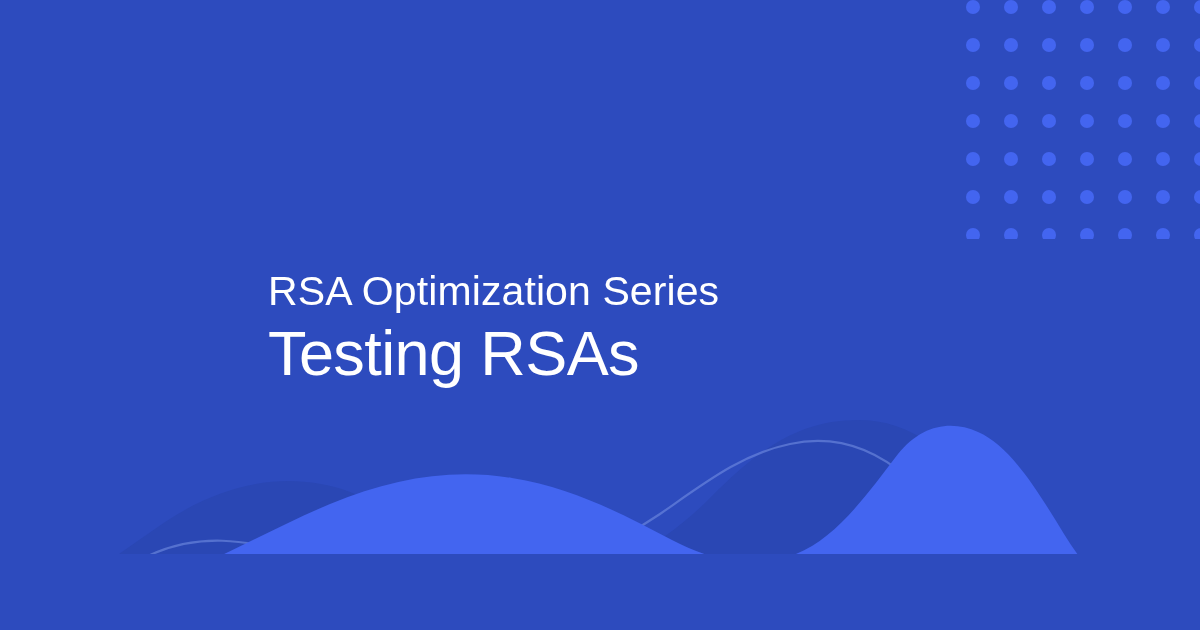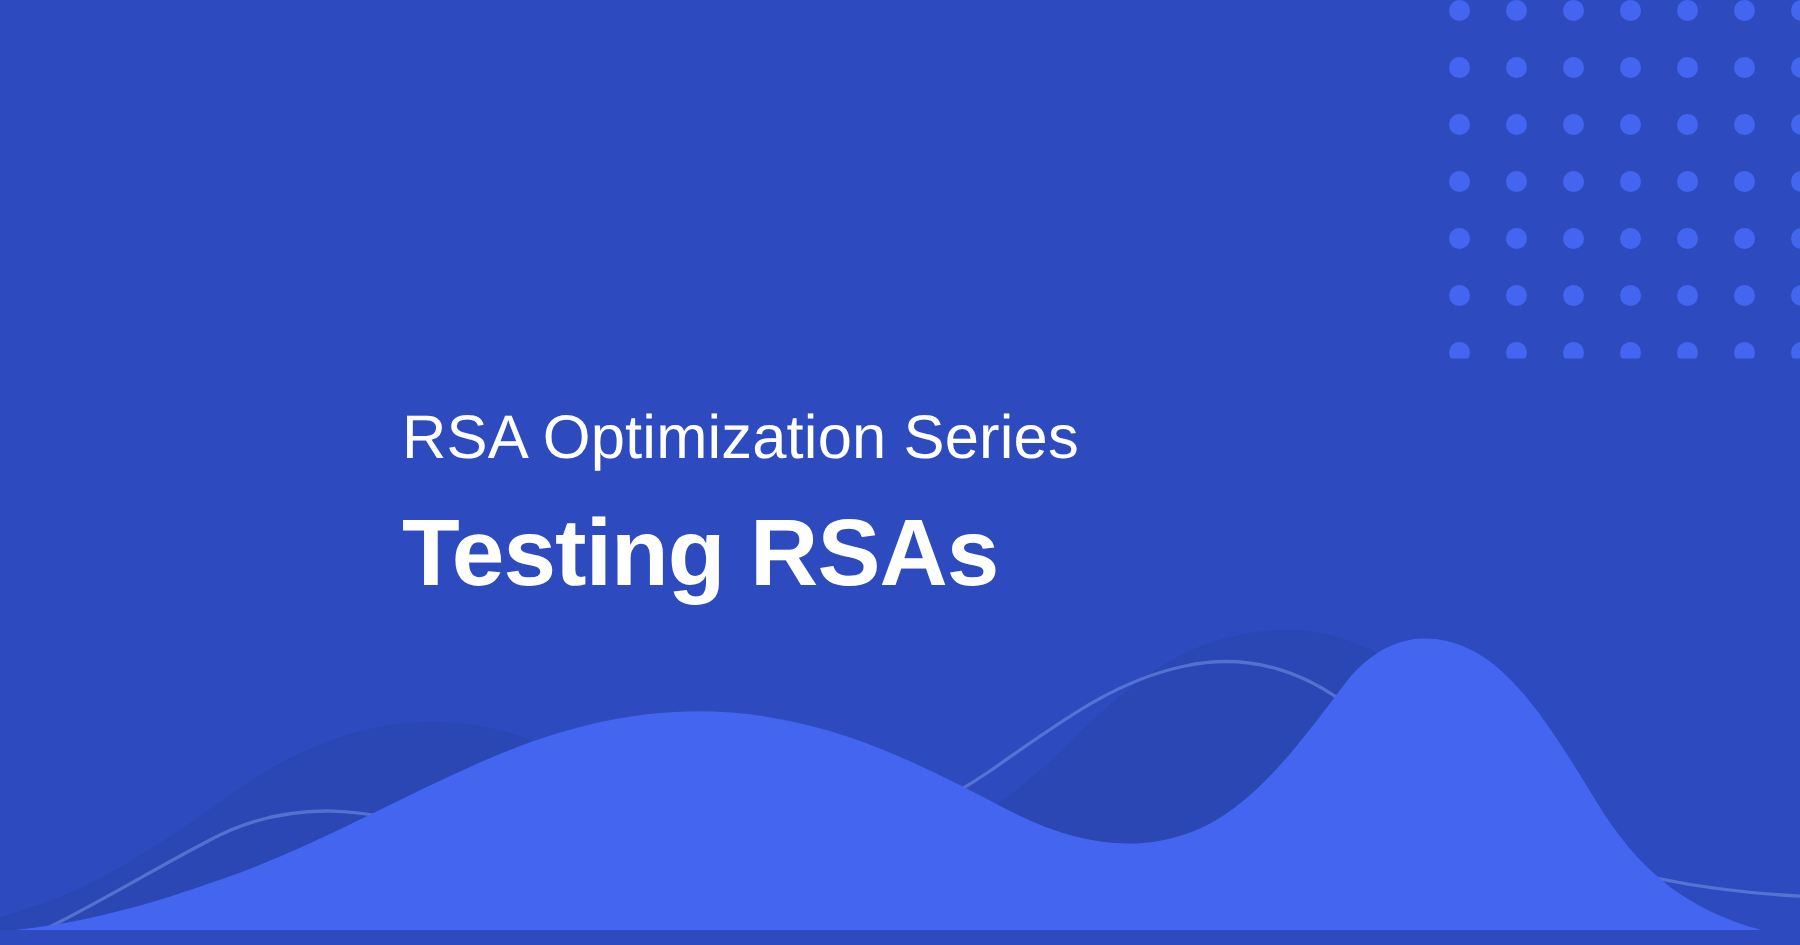--- a/index.html
+++ b/index.html
@@ -9,21 +9,21 @@
     width: 1200px;
     height: 630px;
     overflow: hidden;
     background: #2d4bbe;
     font-family: "Liberation Sans", sans-serif;
   }
 
   #banner {
     position: relative;
     width: 1200px;
-    height: 620px;
+    height: 554px;
     background: #2d4bbe;
     overflow: hidden;
   }
 
   
   #bg-art {
     position: absolute;
     inset: 0;
     width: 1200px;
     height: 630px;
@@ -55,25 +55,25 @@
     font-weight: 400;
     letter-spacing: 0.1px;
     color: #ffffff;
     line-height: 1.16;
     white-space: nowrap;
   }
 
   #headline {
     font-family: "Liberation Sans", sans-serif;
     font-size: 63px;
-    font-weight: 700;
+    font-weight: 400;
     letter-spacing: -0.6px;
     color: #ffffff;
     line-height: 1.18;
-    margin-top: 16px;
+    margin-top: 0;
     white-space: nowrap;
   }
 </style>
 </head>
 <body>
 
 <div id="banner">
 
   <svg id="bg-art" viewBox="0 0 1200 630" preserveAspectRatio="none">
 

